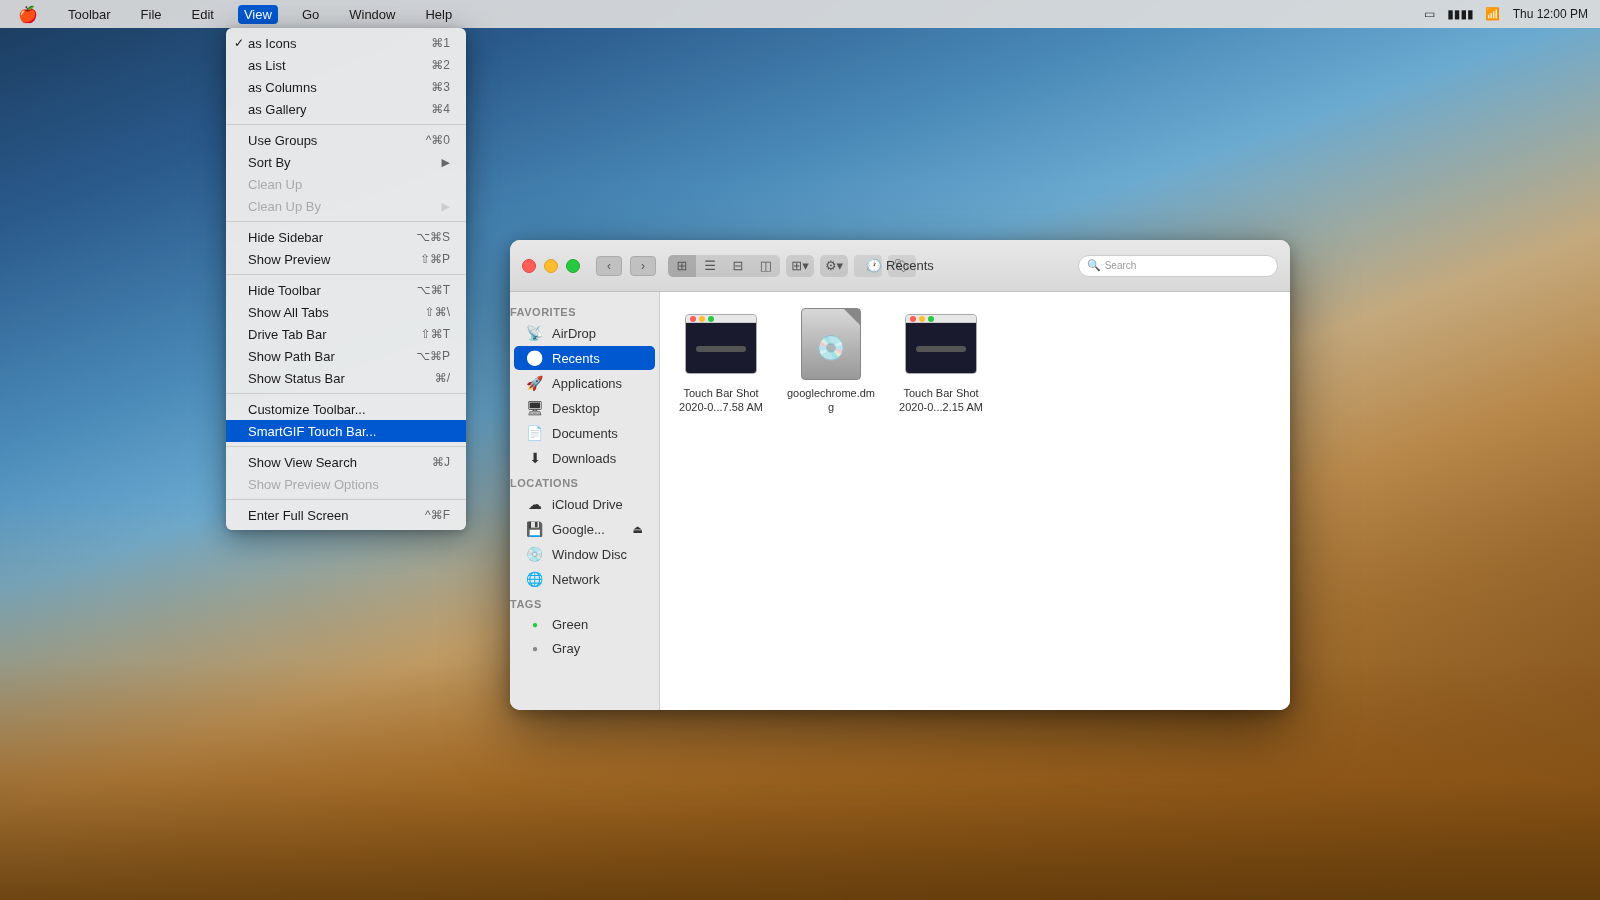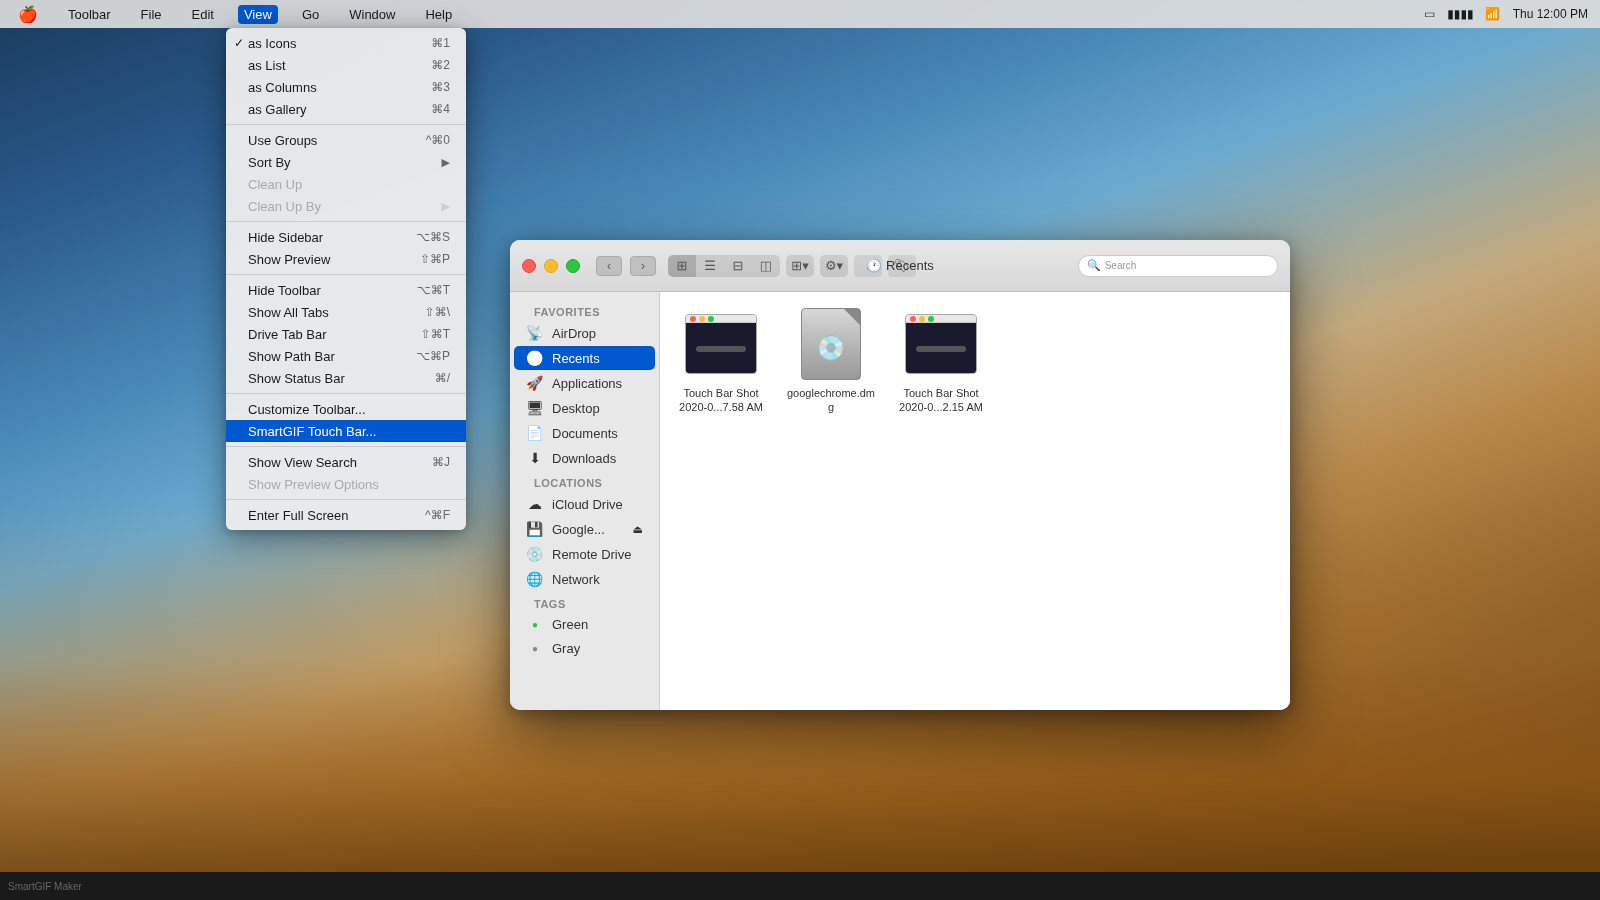--- a/index.html
+++ b/index.html
@@ -241,21 +241,21 @@
       width: 150px;
       background: #e8e8e8;
       border-right: 1px solid #ccc;
       padding: 8px 0;
       overflow-y: auto;
     }
     .sidebar-section-header {
       font-size: 11px;
       font-weight: 700;
       color: #888;
-      padding: 6px 24px 2px;
+      padding: 6px 0 2px;
       text-transform: uppercase;
       letter-spacing: 0.5px;
     }
     .sidebar-item {
       display: flex;
       align-items: center;
       gap: 8px;
       padding: 4px 12px;
       font-size: 13px;
       color: #333;
@@ -538,21 +538,21 @@
           <span class="sidebar-icon">☁</span>
           <span>iCloud Drive</span>
         </div>
         <div class="sidebar-item">
           <span class="sidebar-icon">💾</span>
           <span>Google...</span>
           <span style="margin-left:auto; font-size:11px;">⏏</span>
         </div>
         <div class="sidebar-item">
           <span class="sidebar-icon">💿</span>
-          <span>Remote Drive</span>
+          <span>Window Disc</span>
         </div>
         <div class="sidebar-item">
           <span class="sidebar-icon">🌐</span>
           <span>Network</span>
         </div>
 
         <div class="sidebar-section-header">Tags</div>
         <div class="sidebar-item">
           <span class="sidebar-icon" style="color:#28c941; font-size:10px;">●</span>
           <span>Green</span>
@@ -603,16 +603,13 @@
                 <div style="width:50px; height:6px; background:#555; border-radius:3px;"></div>
               </div>
             </div>
           </div>
           <div class="file-name">Touch Bar Shot<br>2020-0...2.15 AM</div>
         </div>
       </div>
     </div>
   </div>
 
-  <div class="touchbar">
-    <span class="touchbar-text">SmartGIF Maker</span>
-  </div>
 </div>
 
 </body></html>

